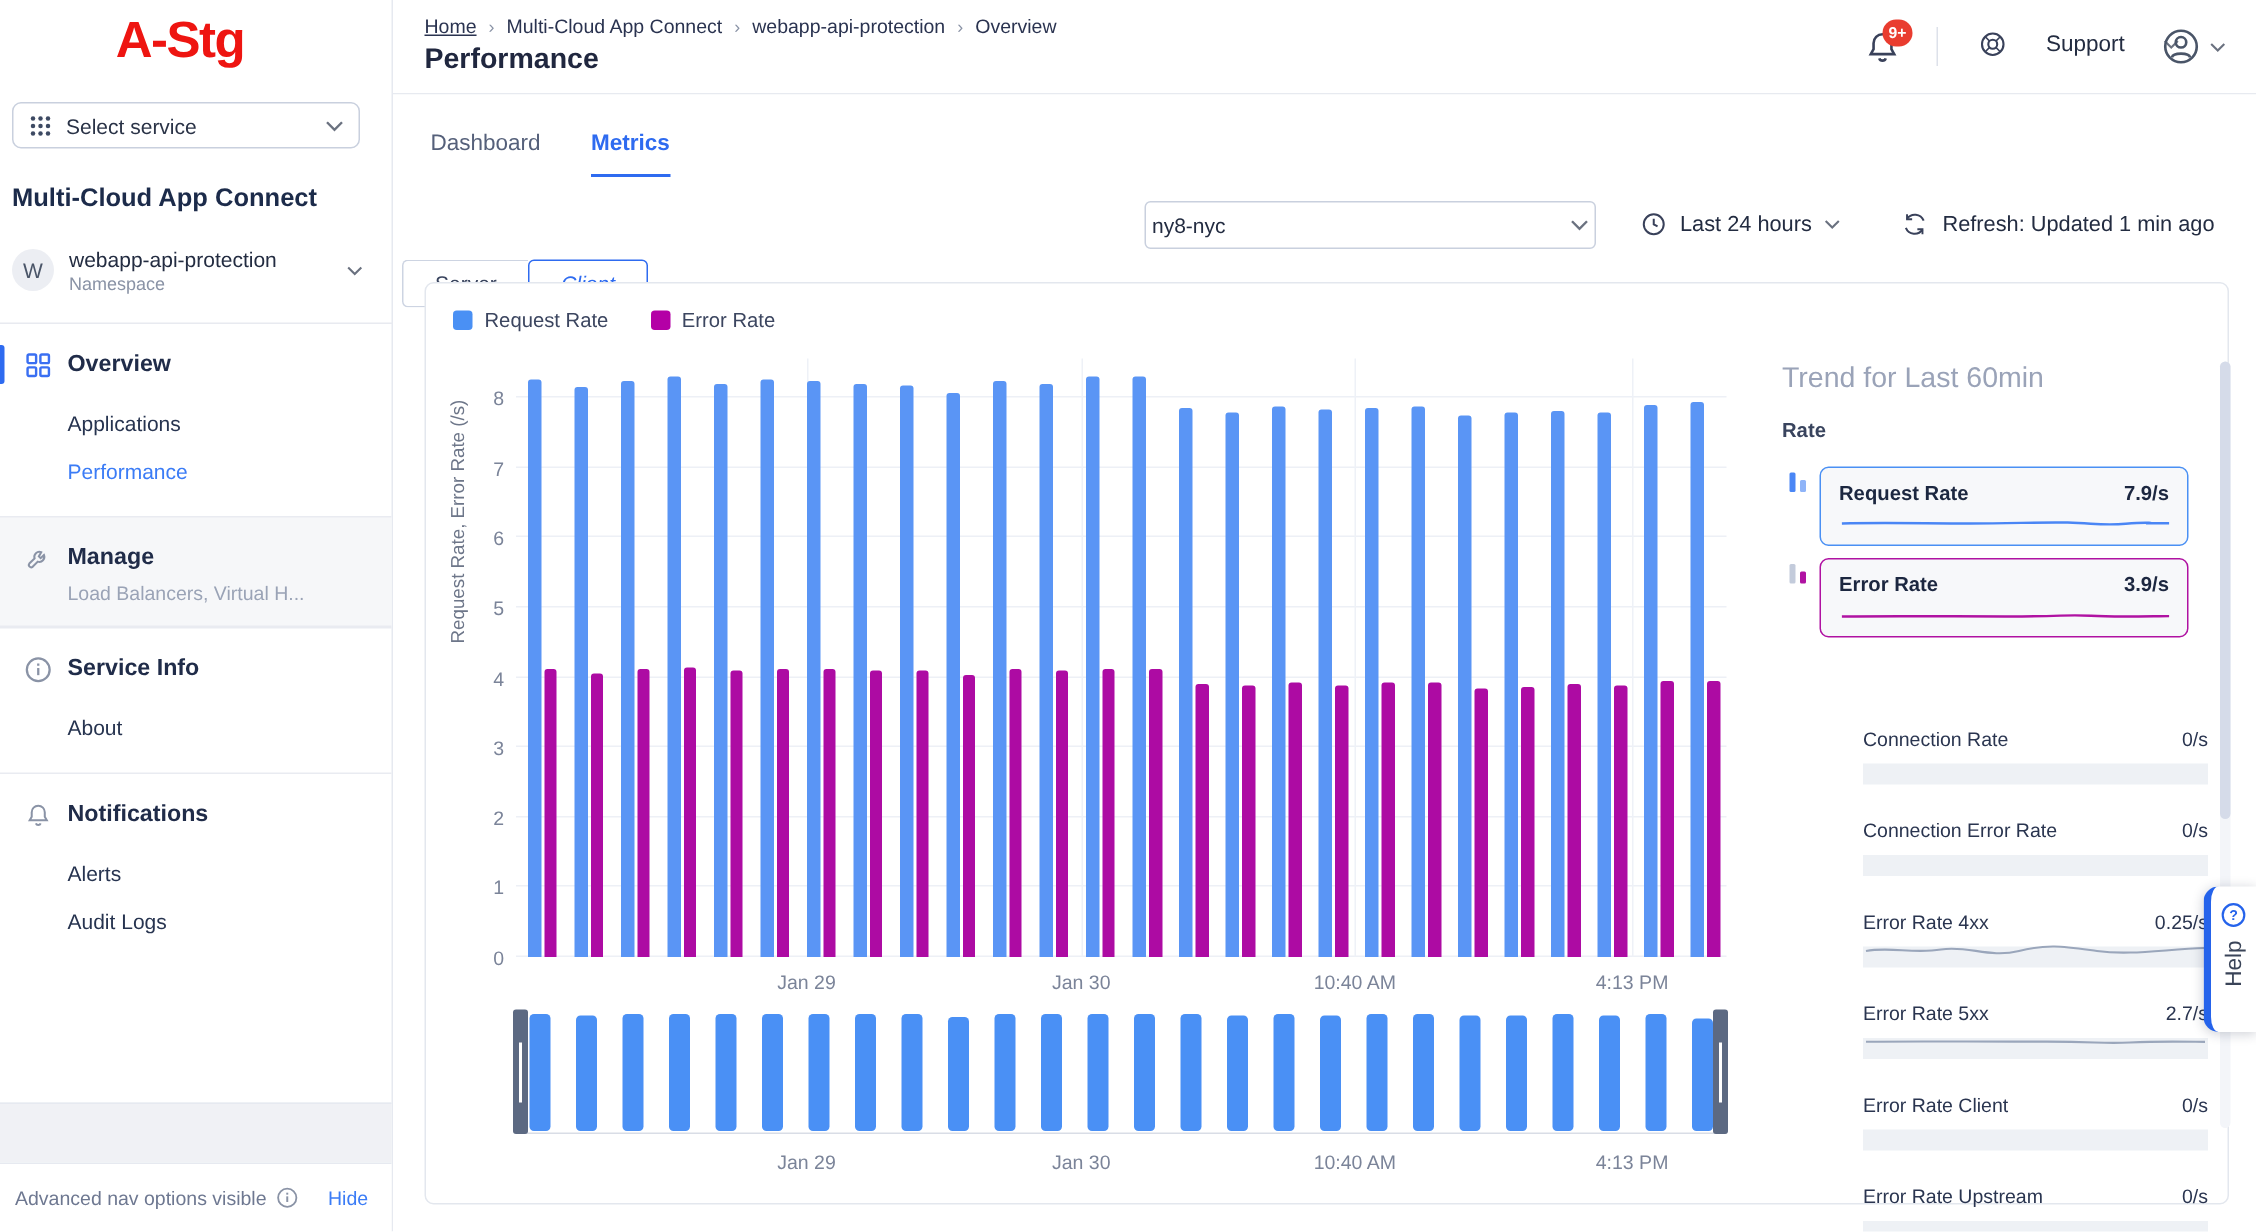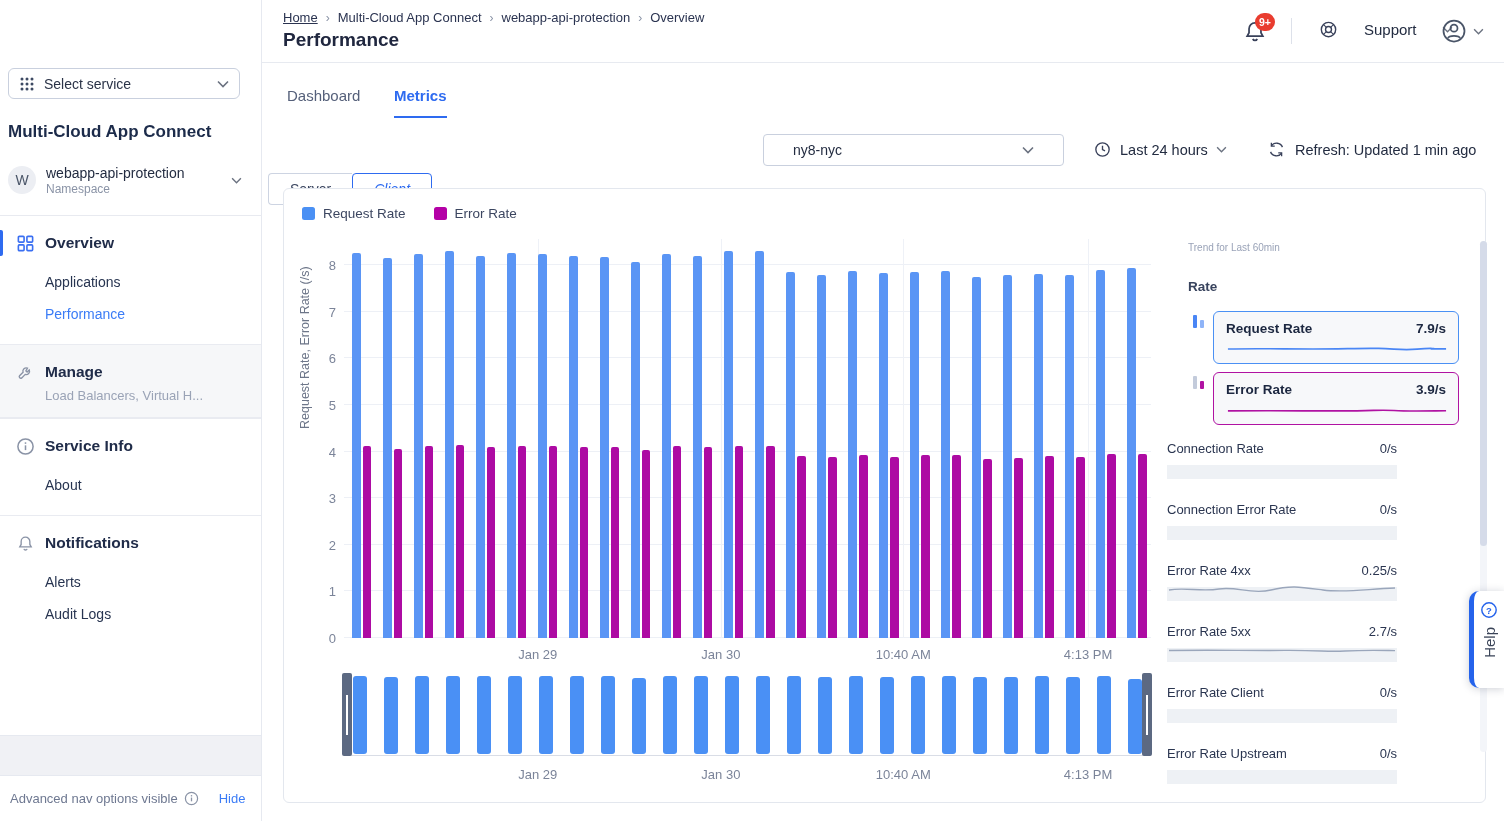--- a/index.html
+++ b/index.html
@@ -72,21 +72,21 @@
   .tab.active { color:#2e6bf0; font-weight:700; border-bottom:3px solid #2e6bf0; }
 
   
   .controls { position:absolute; left:262px; top:118px; width:1242px; height:70px; background:#fff; }
   .seg { position:absolute; left:6px; top:16px; display:flex;margin-top:39px; }
   .seg-btn { height:32px; padding:0 21px; font-size:14px; display:flex; align-items:center;
     background:#fff; border:1px solid #cdd4e2; color:#3a455f; cursor:pointer; }
   .seg-btn.first { border-radius:4px 0 0 4px; border-right:none; }
   .seg-btn.active { border:1px solid #2e6bf0; color:#2e6bf0; border-radius:4px; position:relative;font-style:italic; }
   .site-select { position:absolute; left:501px; top:16px; width:301px; height:32px; border:1px solid #c9d0de;
-    border-radius:4px; display:flex; align-items:center; padding:0 29px; font-size:14px; color:#232c41;
+    border-radius:4px; display:flex; align-items:center; padding:0 4px; font-size:14px; color:#232c41;
     cursor:pointer; background:#fff; }
   .site-select .chev { margin-left:auto; }
   .time-wrap { position:absolute; left:831px; top:22px; display:flex; align-items:center; gap:8px;
     font-size:14.5px; color:#232c41; cursor:pointer; }
   .refresh-wrap { position:absolute; left:1005px; top:22px; display:flex; align-items:center; gap:9px;
     font-size:14.5px; color:#232c41; cursor:pointer; }
 
   
   .card { position:absolute; left:283px; top:188px; width:1203px; height:615px;
     border:1px solid #e3e7ee; border-radius:6px; background:#fff;text-decoration:underline; }
@@ -102,46 +102,47 @@
     font-size:12.5px; color:#6d7689; white-space:nowrap; }
   .bar { position:absolute; bottom:0; border-radius:2px 2px 0 0; }
   .xlab { position:absolute; font-size:13px; color:#7b8499; transform:translateX(-50%); }
 
   .brush { position:absolute; left:60px; top:484px; width:807px; height:83px; border-bottom:1px solid #d9dde6; }
   .bbar { position:absolute; bottom:1px; width:14px; background:#4a90f5; border-radius:3px; }
   .bhandle { position:absolute; top:0; width:10px; height:83px; background:#5c6982; border-radius:2px; cursor:ew-resize; }
   .bhandle::after { content:""; position:absolute; left:4px; top:22px; width:1.5px; height:40px; background:#fff; }
 
   
-  .trend-title { position:absolute; left:904px; top:53px; font-size:10px; color:#9aa3b8; }
+  .trend-title { position:absolute; left:904px; top:53px; font-size:19px; color:#9aa3b8; }
   .trend-group { position:absolute; left:904px; top:90px; font-size:13.5px; font-weight:700; color:#39445e; }
   .mini-ic { position:absolute; left:905px; width:20px; height:20px; border-radius:3px; }
   .trend-card { position:absolute; left:929px; width:246px; height:53px; background:#f7f8fa;
     border-radius:6px; cursor:pointer; }
   .trend-card .tc-row { display:flex; justify-content:space-between; padding:9px 12px 0; }
   .tc-label, .tc-value { font-size:13.5px; font-weight:700; color:#1c2740; }
-  .trend-row { position:absolute; left:883px; width:230px; cursor:pointer; }
+  .trend-row { position:absolute; left:958px; width:230px; cursor:pointer;margin-top:44px; }
   .tr-head { display:flex; justify-content:space-between; font-size:13px; color:#2a3550; }
   .tr-strip { position:relative; margin-top:9px; height:14px; background:#eef1f5; }
   .tr-strip svg { position:absolute; left:0; top:-7px; }
   .panel-track { position:absolute; left:1196px; top:52px; width:7px; height:511px; background:#f3f5f9; border-radius:4px; }
   .panel-thumb { position:absolute; left:1196px; top:52px; width:7px; height:305px; background:#d5dbe9; border-radius:4px; cursor:grab; }
 
   
   .help-tab { position:absolute; left:1469px; top:591px; width:35px; height:97px; background:#fff;
     border-radius:10px 0 0 10px; box-shadow:0 1px 8px rgba(30,40,70,.22); border-left:5px solid #2563eb;
     cursor:pointer; display:flex; flex-direction:column; align-items:center; padding-top:10px; gap:8px; }
   .help-label { writing-mode:vertical-rl; transform:rotate(180deg); font-size:15px; color:#3a4458; }
 </style>
 </head>
 <body>
 
 <div class="app">
 
   <aside class="sidebar">
+    <div class="logo">A-Stg</div>
 
     <div class="select-service">
       <span>
         <svg width="16" height="16" viewBox="0 0 16 16" fill="#3d4a63">
           <circle cx="3" cy="3" r="1.5"></circle>
             <circle cx="8" cy="3" r="1.5"></circle>
             <circle cx="13" cy="3" r="1.5"></circle>
           <circle cx="3" cy="8" r="1.5"></circle>
             <circle cx="8" cy="8" r="1.5"></circle>
             <circle cx="13" cy="8" r="1.5"></circle>

